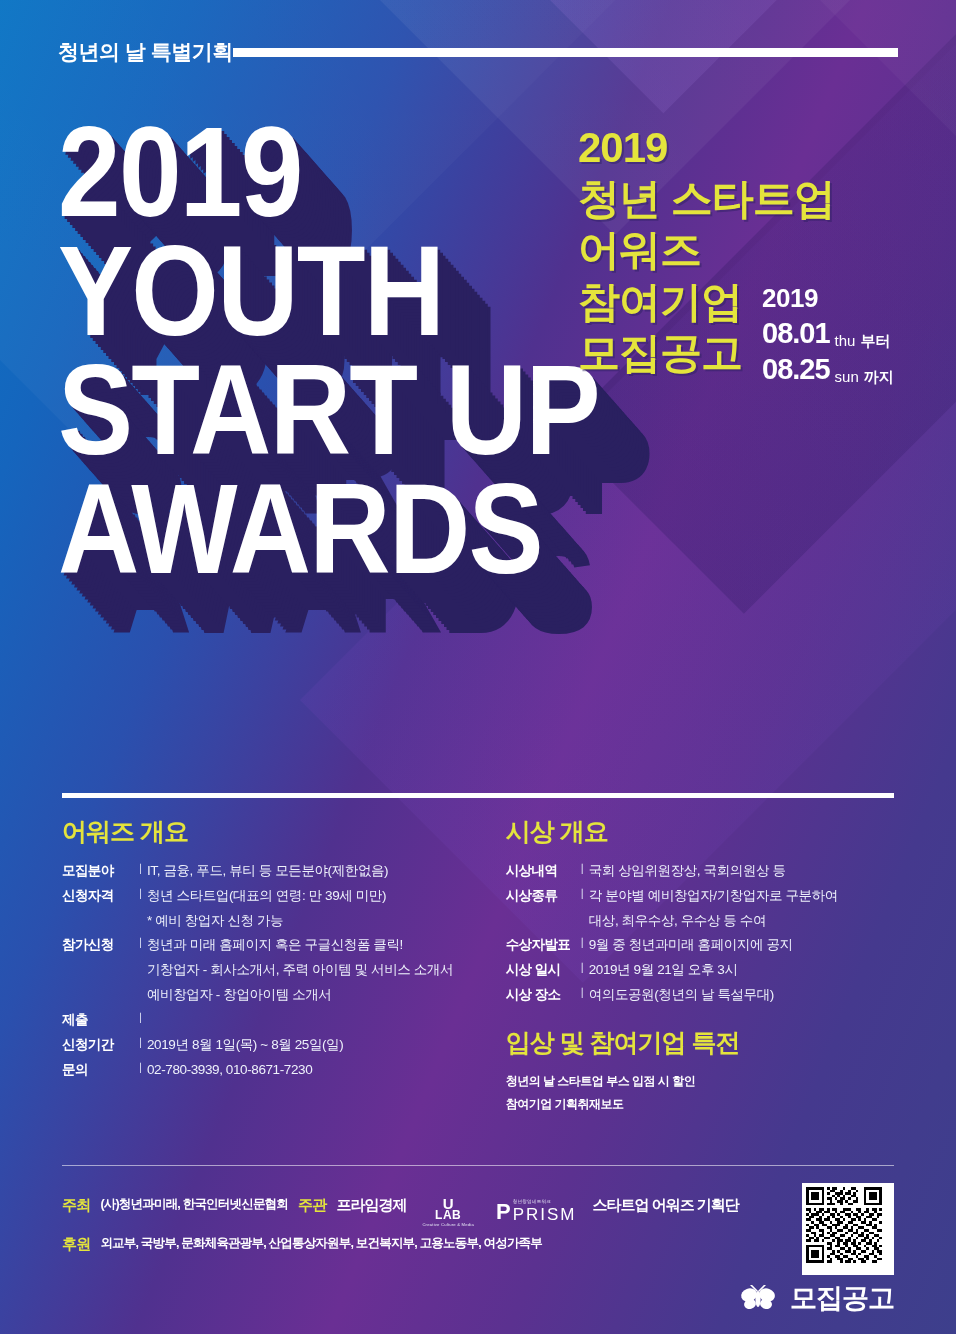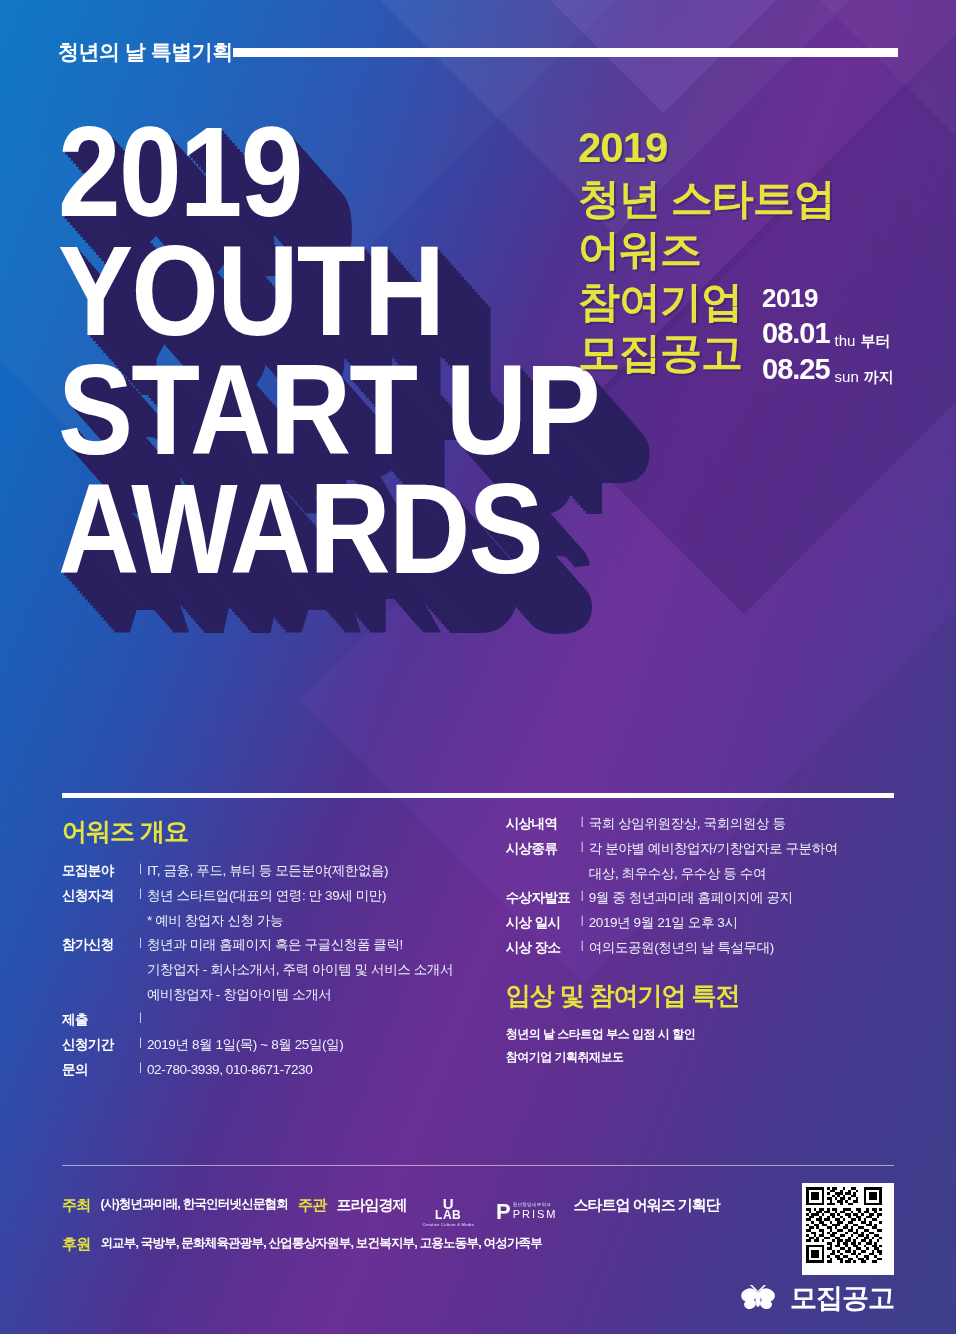--- a/index.html
+++ b/index.html
@@ -147,21 +147,21 @@
   
   .logo-ulab{display:flex;flex-direction:column;align-items:center;line-height:1;margin:0 6px;}
   .logo-ulab .u{font-size:15px;font-weight:800;color:#fff;letter-spacing:0;}
   .logo-ulab .lab{font-size:12px;font-weight:800;color:#fff;letter-spacing:.5px;margin-top:-2px;}
   .logo-ulab .tag{font-size:4.2px;color:#e6e6f5;margin-top:2px;letter-spacing:.2px;white-space:nowrap;}
 
   .logo-prism{display:flex;align-items:center;gap:2px;margin:0 6px;}
   .logo-prism .p{font-size:22px;font-weight:800;color:#fff;line-height:.9;}
   .logo-prism .stack{display:flex;flex-direction:column;line-height:1;}
   .logo-prism .ko{font-size:4.6px;color:#e6e6f5;letter-spacing:.2px;white-space:nowrap;}
-  .logo-prism .en{font-size:11px;font-weight:400;color:#fff;letter-spacing:2px;margin-top:1px;}
+  .logo-prism .en{font-size:17px;font-weight:400;color:#fff;letter-spacing:2px;margin-top:1px;}
 
   
   .qr{
     position:absolute;right:62px;top:1183px;
     width:84px;height:84px;background:#fff;padding:4px;
   }
   .qr svg{display:block;}
 
   
   .brand{
@@ -260,20 +260,21 @@
         <span class="val">2019년 8월 1일(목) ~ 8월 25일(일)</span>
       </div>
       <div class="row">
         <span class="lbl">문의</span>
         <span class="sep">ㅣ</span>
         <span class="val">02-780-3939, 010-8671-7230</span>
       </div>
     </div>
 
     <div class="col-right">
+      <div class="sec-title">시상 개요</div>
 
       <div class="row">
         <span class="lbl">시상내역</span>
         <span class="sep">ㅣ</span>
         <span class="val">국회 상임위원장상, 국회의원상 등</span>
       </div>
       <div class="row">
         <span class="lbl">시상종류</span>
         <span class="sep">ㅣ</span>
         <span class="val">각 분야별 예비창업자/기창업자로 구분하여</span>

